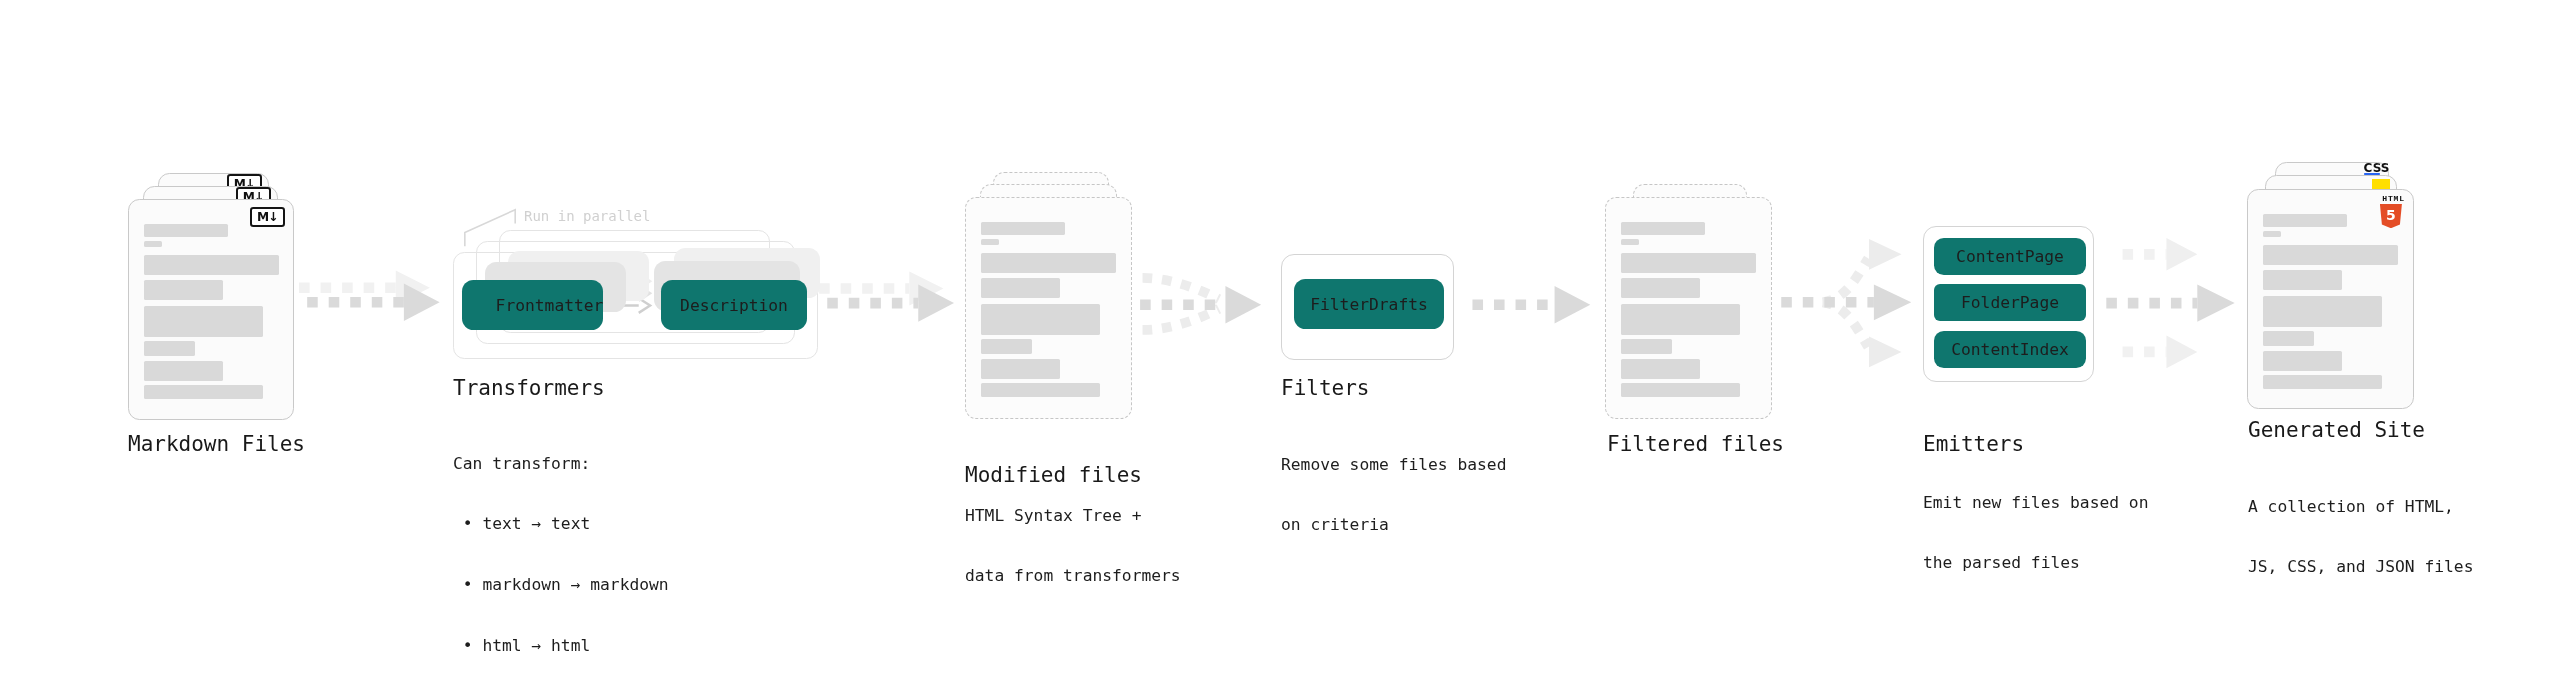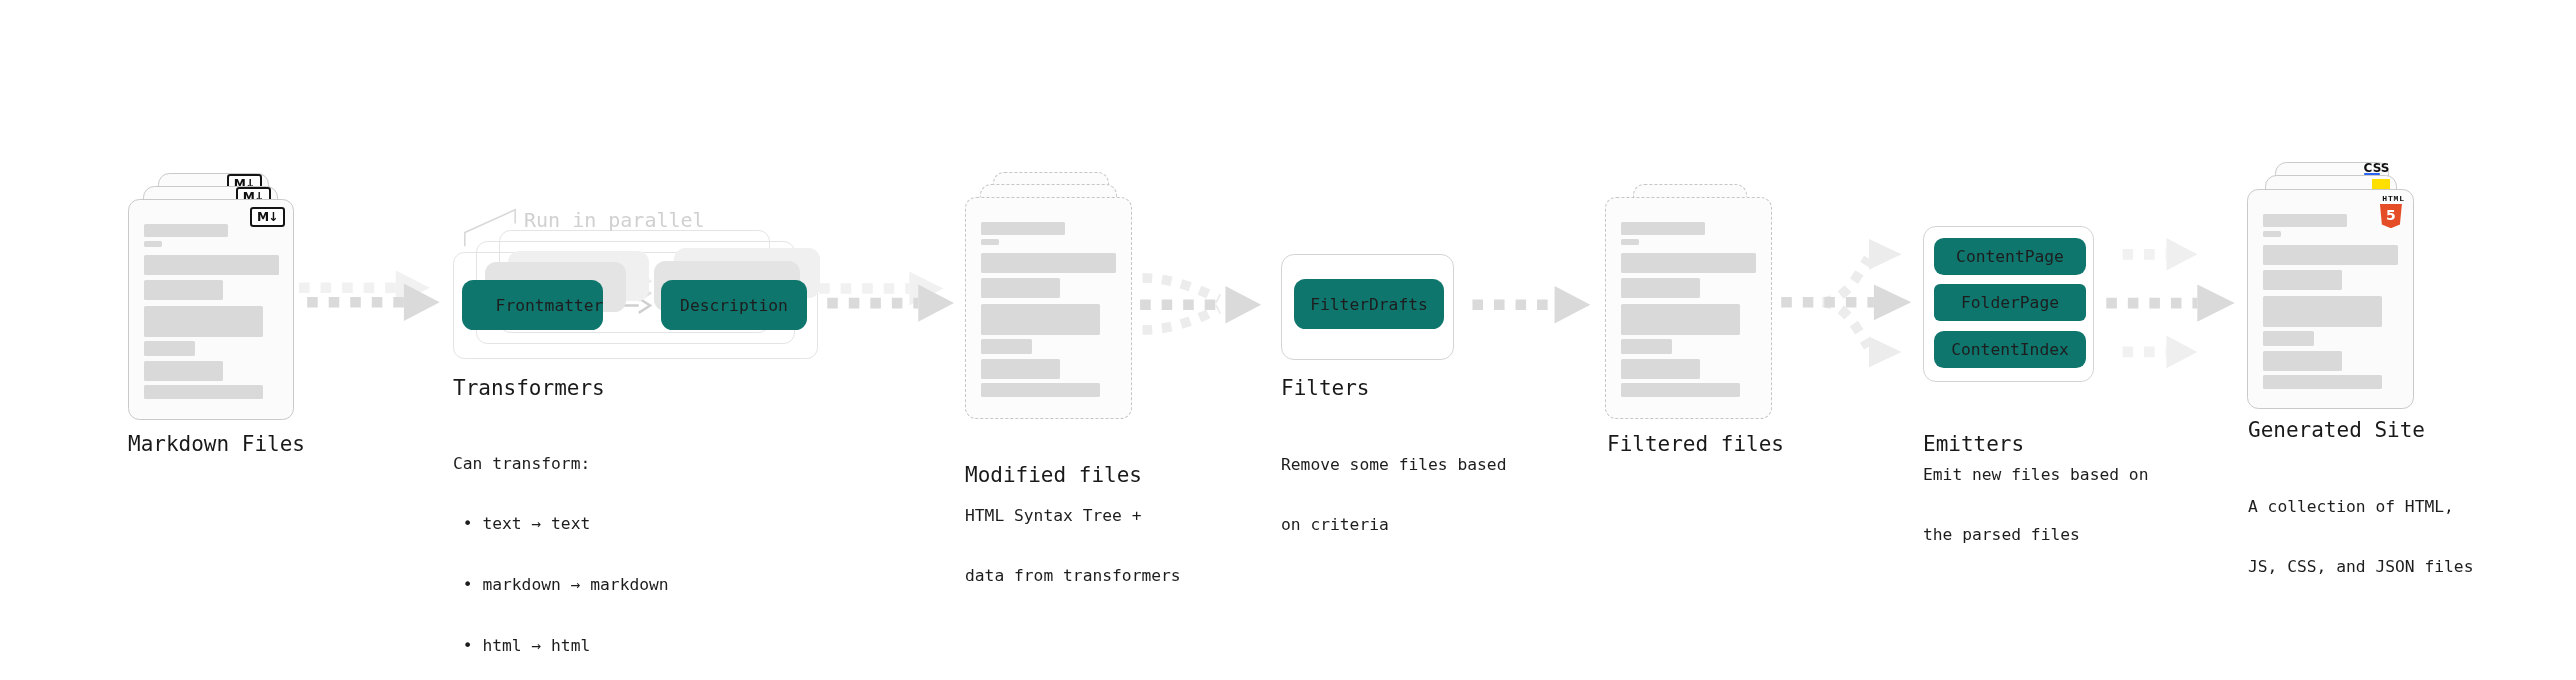--- a/index.html
+++ b/index.html
@@ -26,21 +26,21 @@
   .outline-box{position:absolute;border:1.6px solid #e4e4e4;border-radius:11.4px;box-sizing:border-box;}
   .panel{position:absolute;border:1.6px solid #d4d4d4;border-radius:13px;background:#ffffff;box-sizing:border-box;}
 
   .chip{position:absolute;background:#0f766e;border-radius:11.4px;display:flex;align-items:center;justify-content:center;
     font-size:16.3px;color:#1d1d1d;box-sizing:border-box;}
   .chip.g1{background:#e4e4e4;}
   .chip.g2{background:#f0f0f0;}
 
   .stage-label{position:absolute;font-size:21px;font-weight:500;color:#191919;white-space:pre;}
   .sub{position:absolute;font-size:16.3px;line-height:20.3px;color:#1d1d1d;white-space:pre;}
-  .note{position:absolute;font-size:20px;color:#d0d0d0;white-space:pre;}
+  .note{position:absolute;font-size:14px;color:#d0d0d0;white-space:pre;}
 
   .h5-logo{position:absolute;width:28px;text-align:center;}
   .h5-word{font-family:Liberation Mono, monospace;font-weight:bold;font-size:8.1px;color:#111;letter-spacing:0.8px;line-height:9px;text-align:right;}
   .h5-shield{width:22px;height:24.4px;margin:0.8px auto 0;background:#e44d26;color:#fff;
     clip-path:polygon(0 0,100% 0,91% 85%,50% 100%,9% 85%);
     font-family:"DejaVu Sans","Liberation Sans",sans-serif;font-weight:bold;font-size:14px;line-height:23.6px;text-align:center;}
   .js-badge{position:absolute;width:18px;height:13px;background:#ffdf00;}
   .css-badge{position:absolute;width:16.3px;font-family:"DejaVu Sans","Liberation Sans",sans-serif;
     font-weight:bold;font-size:12px;line-height:6.5px;color:#111;}
   .css-underline{height:2.4px;background:#2965f1;margin-top:0.8px;border-radius:0.8px;}
@@ -194,21 +194,21 @@
       </div>
     <div class="stage-label" style="left:1607px;top:432px;">Filtered files</div>
   </div>
 
   <div>
     <div class="panel" style="left:1923px;top:226px;width:171px;height:156px;"></div>
     <div class="chip" style="left:1934px;top:238px;width:152px;height:37px;border-radius:9.8px;">ContentPage</div>
     <div class="chip" style="left:1934px;top:284px;width:152px;height:37px;border-radius:6px;">FolderPage</div>
     <div class="chip" style="left:1934px;top:331px;width:152px;height:37px;border-radius:9.8px;">ContentIndex</div>
     <div class="stage-label" style="left:1923px;top:394px;margin-top:38px;">Emitters</div>
-    <div class="sub" style="left:1923px;top:424px;">
+    <div class="sub" style="left:1923px;top:452px;">
       <div>Emit new files based on</div>
       <div>the parsed files</div>
     </div>
   </div>
 
   <div>
     <div class="file-card" style="left:2275px;top:162px;width:114px;height:220px;">
       <div class="css-badge" style="right:8.1px;top:2.4px;">
         <div>CSS</div>
         <div class="css-underline"></div>

